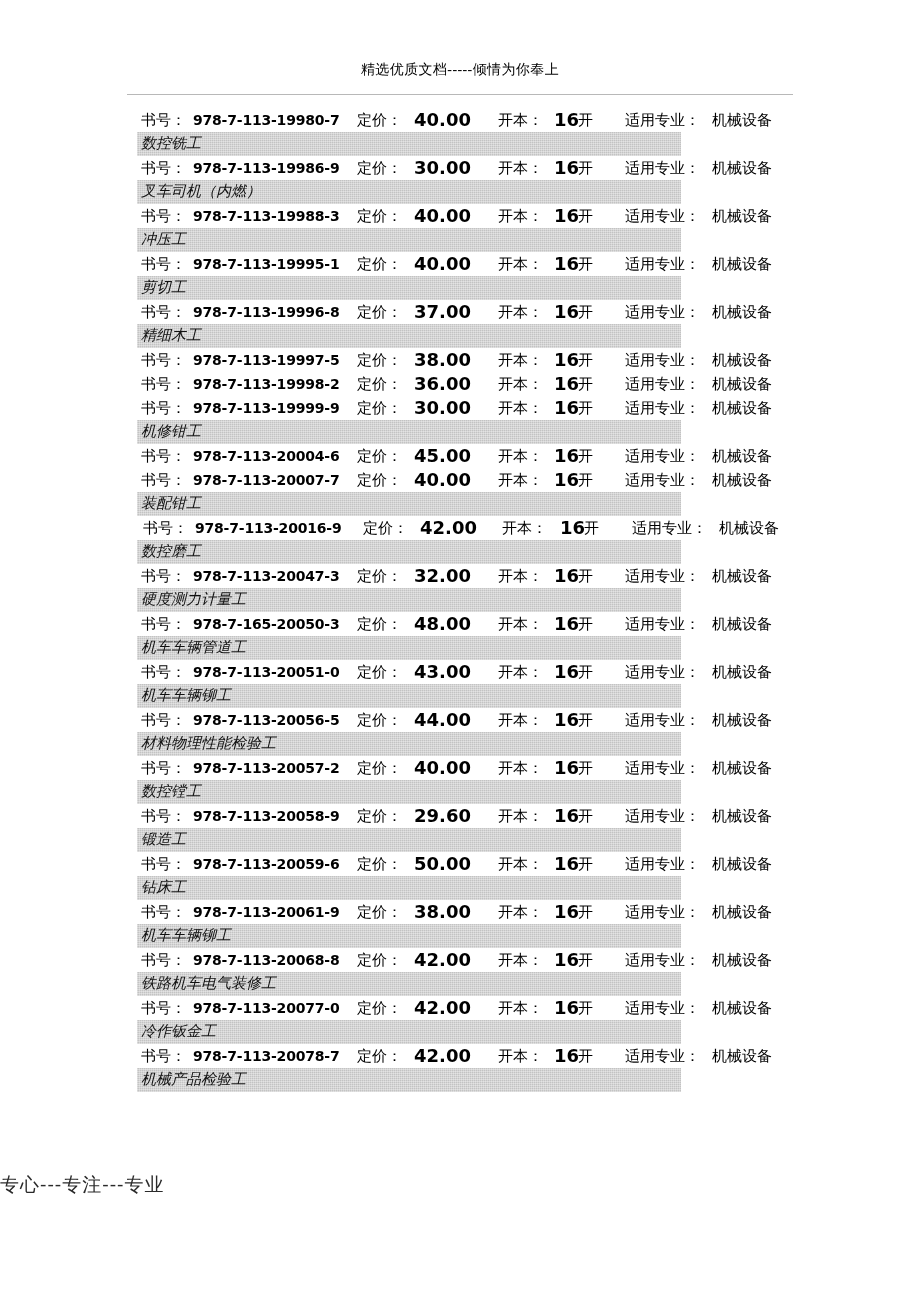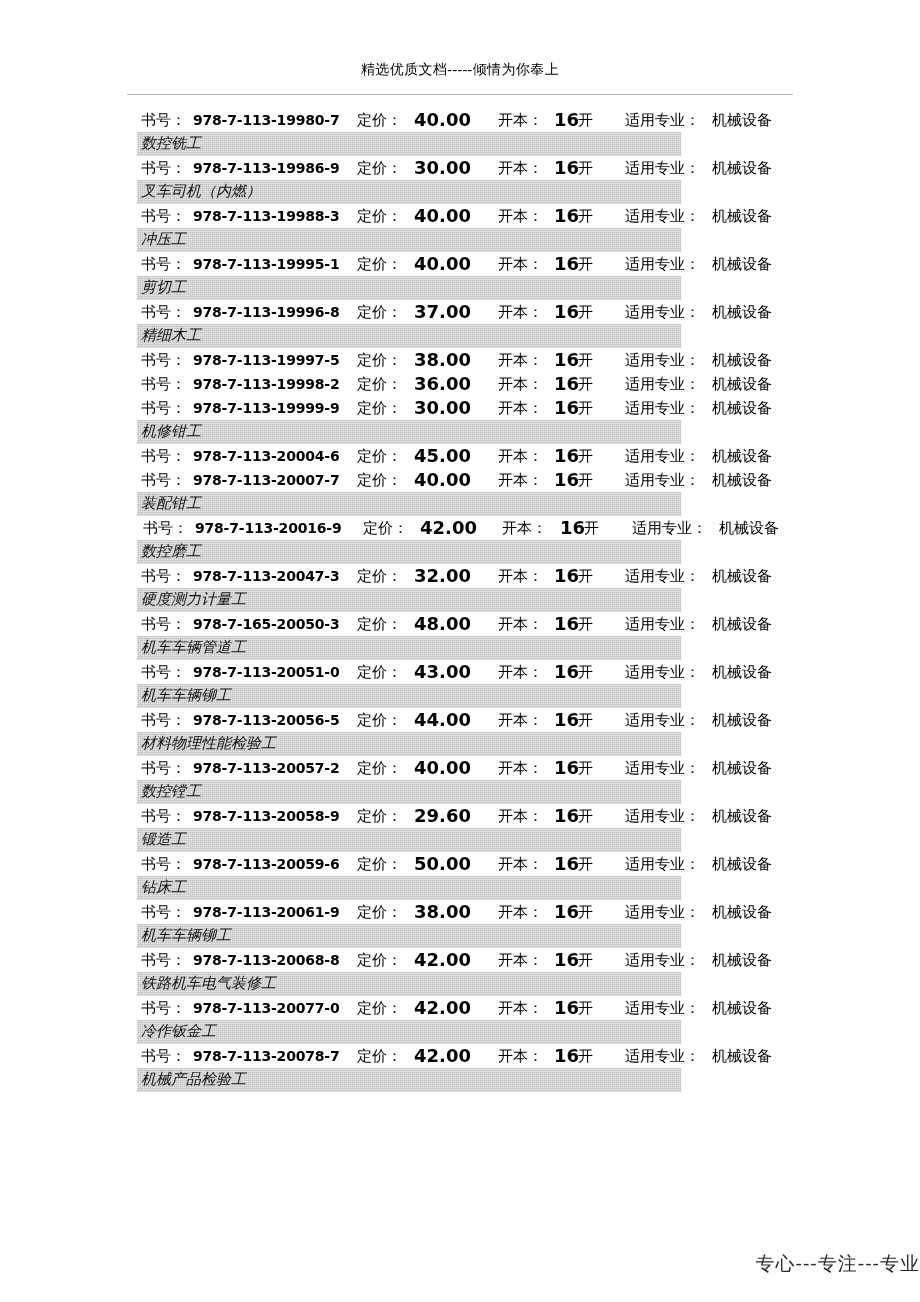--- a/index.html
+++ b/index.html
@@ -134,23 +134,23 @@
     font-family: "DejaVu Serif", "Liberation Serif", serif;
     font-size: 15px;
     color: #111;
     white-space: nowrap;
   }
 
   
   .footer-band {
     position: absolute;
     left: 0;
-    top: 1250px;
+    top: 1171px;
     width: 920px;
-    text-align: right;
+    text-align: left;
   }
   .footer-text {
     font-family: "DejaVu Serif", "Liberation Serif", serif;
     font-size: 19px;
     line-height: 26px;
     letter-spacing: 1px;
     color: #2a2a2a;
     white-space: nowrap;
   }
 </style>

